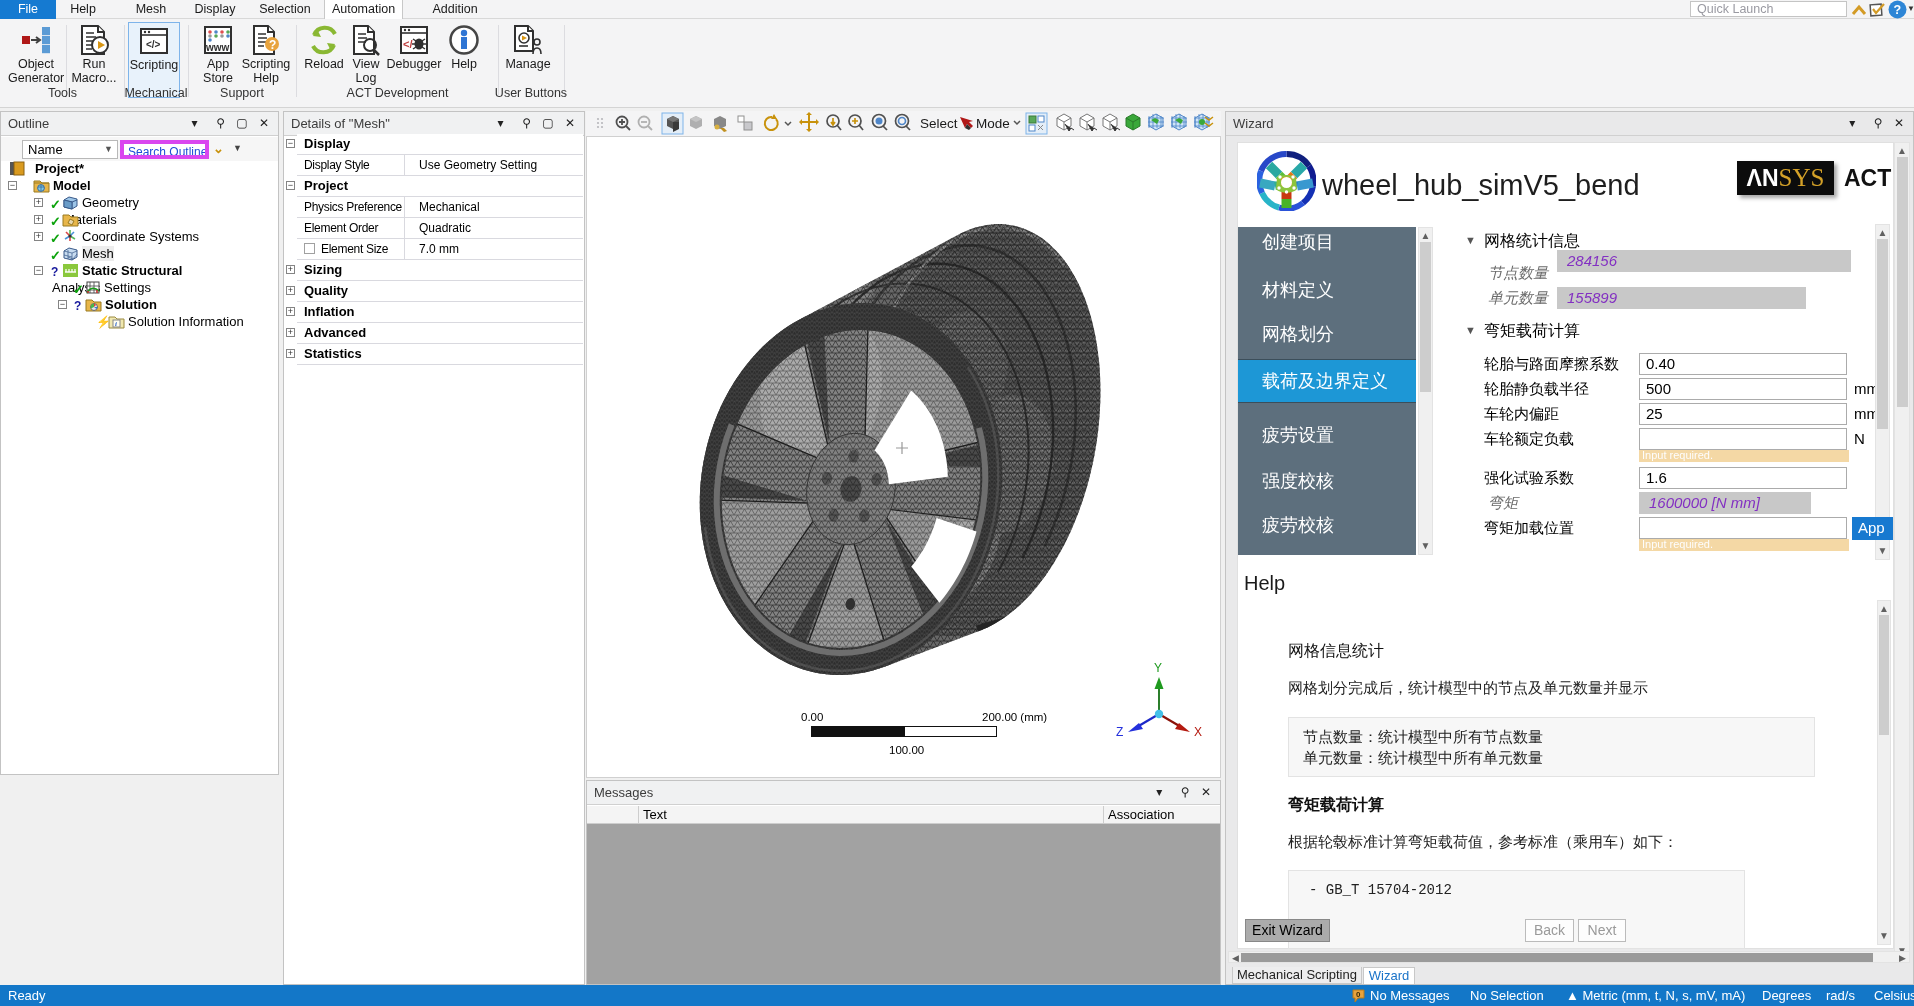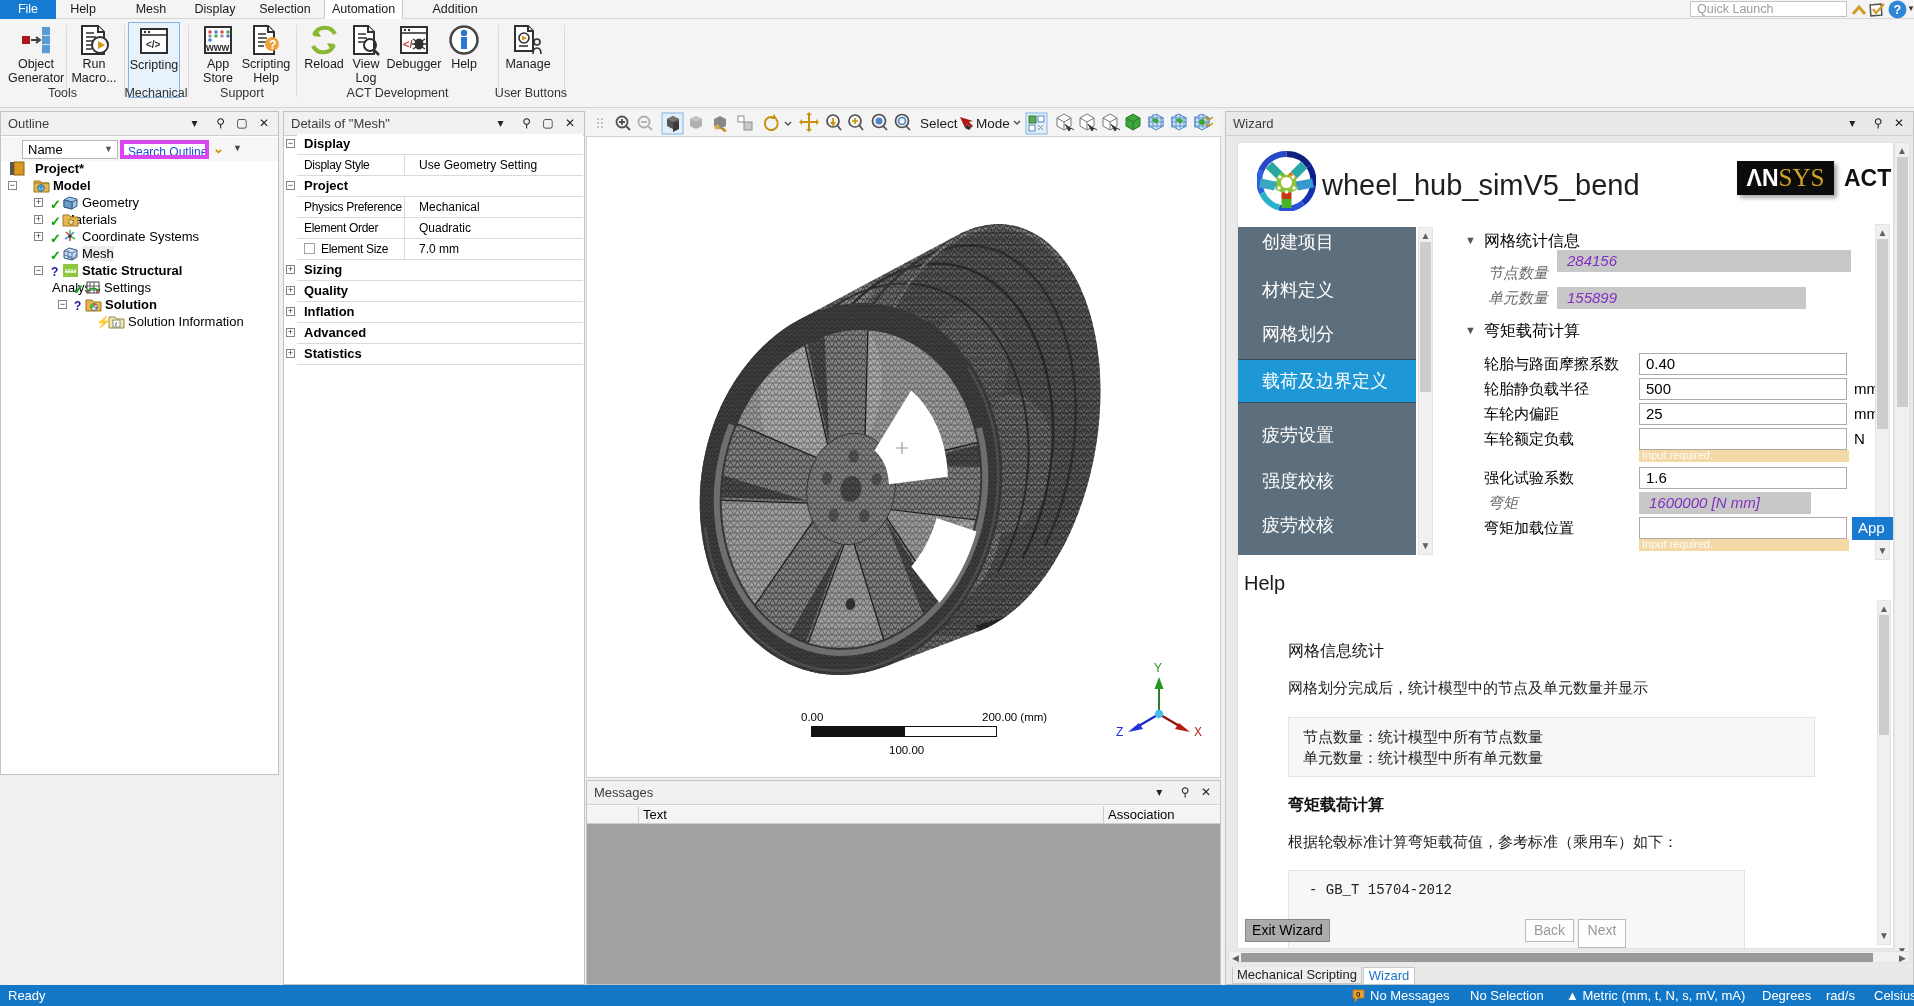--- a/index.html
+++ b/index.html
@@ -641,21 +641,21 @@
         <div style="position:absolute;left:14px;top:31px">单元数量：统计模型中所有单元数量</div>
       </div>
       <div style="position:absolute;left:50px;top:652px;font-size:16px;font-weight:bold;color:#111">弯矩载荷计算</div>
       <div style="position:absolute;left:50px;top:690px;font-size:15px;color:#222">根据轮毂标准计算弯矩载荷值，参考标准（乘用车）如下：</div>
       <div class="hbox" style="left:50px;top:727px;width:457px;height:79px">
         <div style="position:absolute;left:20px;top:11px;font-family:'Liberation Mono',monospace;font-size:14px">- GB_T 15704-2012</div>
       </div>
 
       <div style="position:absolute;left:7px;top:776px;width:85px;height:23px;background:#ababab;border:1px solid #888;font-size:14px;line-height:21px;text-align:center;color:#000">Exit Wizard</div>
       <div style="position:absolute;left:287px;top:776px;width:49px;height:23px;background:#fdfdfd;border:1px solid #bbb;font-size:14px;line-height:21px;text-align:center;color:#9a9a9a">Back</div>
-      <div style="position:absolute;left:340px;top:776px;width:48px;height:29px;background:#fdfdfd;border:1px solid #bbb;font-size:14px;line-height:21px;text-align:center;color:#9a9a9a">Next</div>
+      <div style="position:absolute;left:340px;top:776px;width:48px;height:23px;background:#fdfdfd;border:1px solid #bbb;font-size:14px;line-height:21px;text-align:center;color:#9a9a9a">Next</div>
     </div>
 
     <div class="sb" style="left:668px;top:30px;width:16px;height:818px">
         <span class="sbarrow" style="top:3px">▲</span>
         <span class="sbarrow" style="bottom:3px">▼</span>
         <span class="sbthumb" style="left:2px;top:14px;width:11px;height:250px"></span>
       </div>
     <div class="sb" style="left:2px;top:839px;width:682px;height:12px">
         <span style="position:absolute;left:3px;top:1px;color:#606060;font-size:9px">◀</span>
         <span style="position:absolute;right:3px;top:1px;color:#606060;font-size:9px">▶</span>

